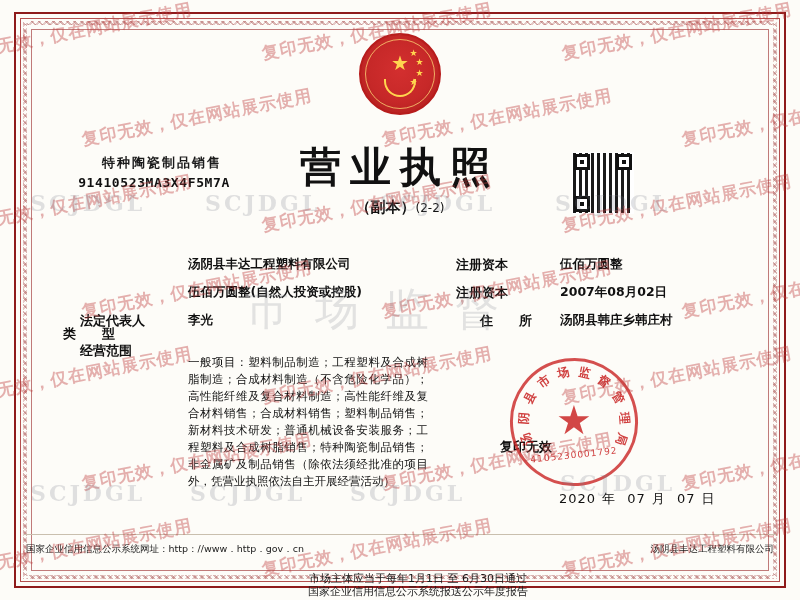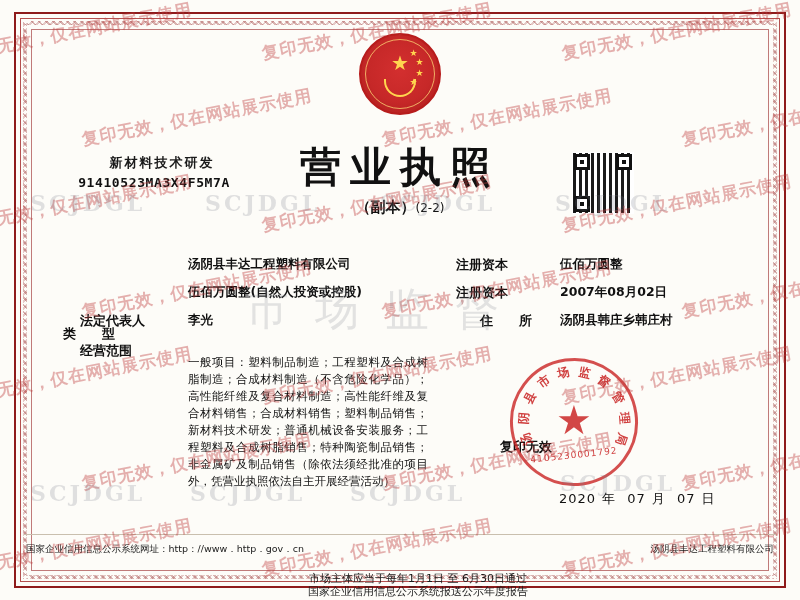--- a/index.html
+++ b/index.html
@@ -383,21 +383,21 @@
     <div class="disc"></div>
     <div class="ring"></div>
     <div class="star-big">★</div>
     <div class="star-small s1">★</div>
     <div class="star-small s2">★</div>
     <div class="star-small s3">★</div>
     <div class="star-small s4">★</div>
     <div class="gear"></div>
   </div>
 
-  <div class="credit-label">新材料技术研发</div>
+  <div class="credit-label">特种陶瓷制品销售</div>
   <div class="credit-code">91410523MA3X4F5M7A</div>
 
   <div class="main-title">营业执照</div>
   <div class="sub-title">
     <span>（副本）</span><span class="seq">(2-2)</span>
   </div>
 
   <div class="qr">
     <div class="finder f-tl"></div>
     <div class="finder f-tr"></div>

